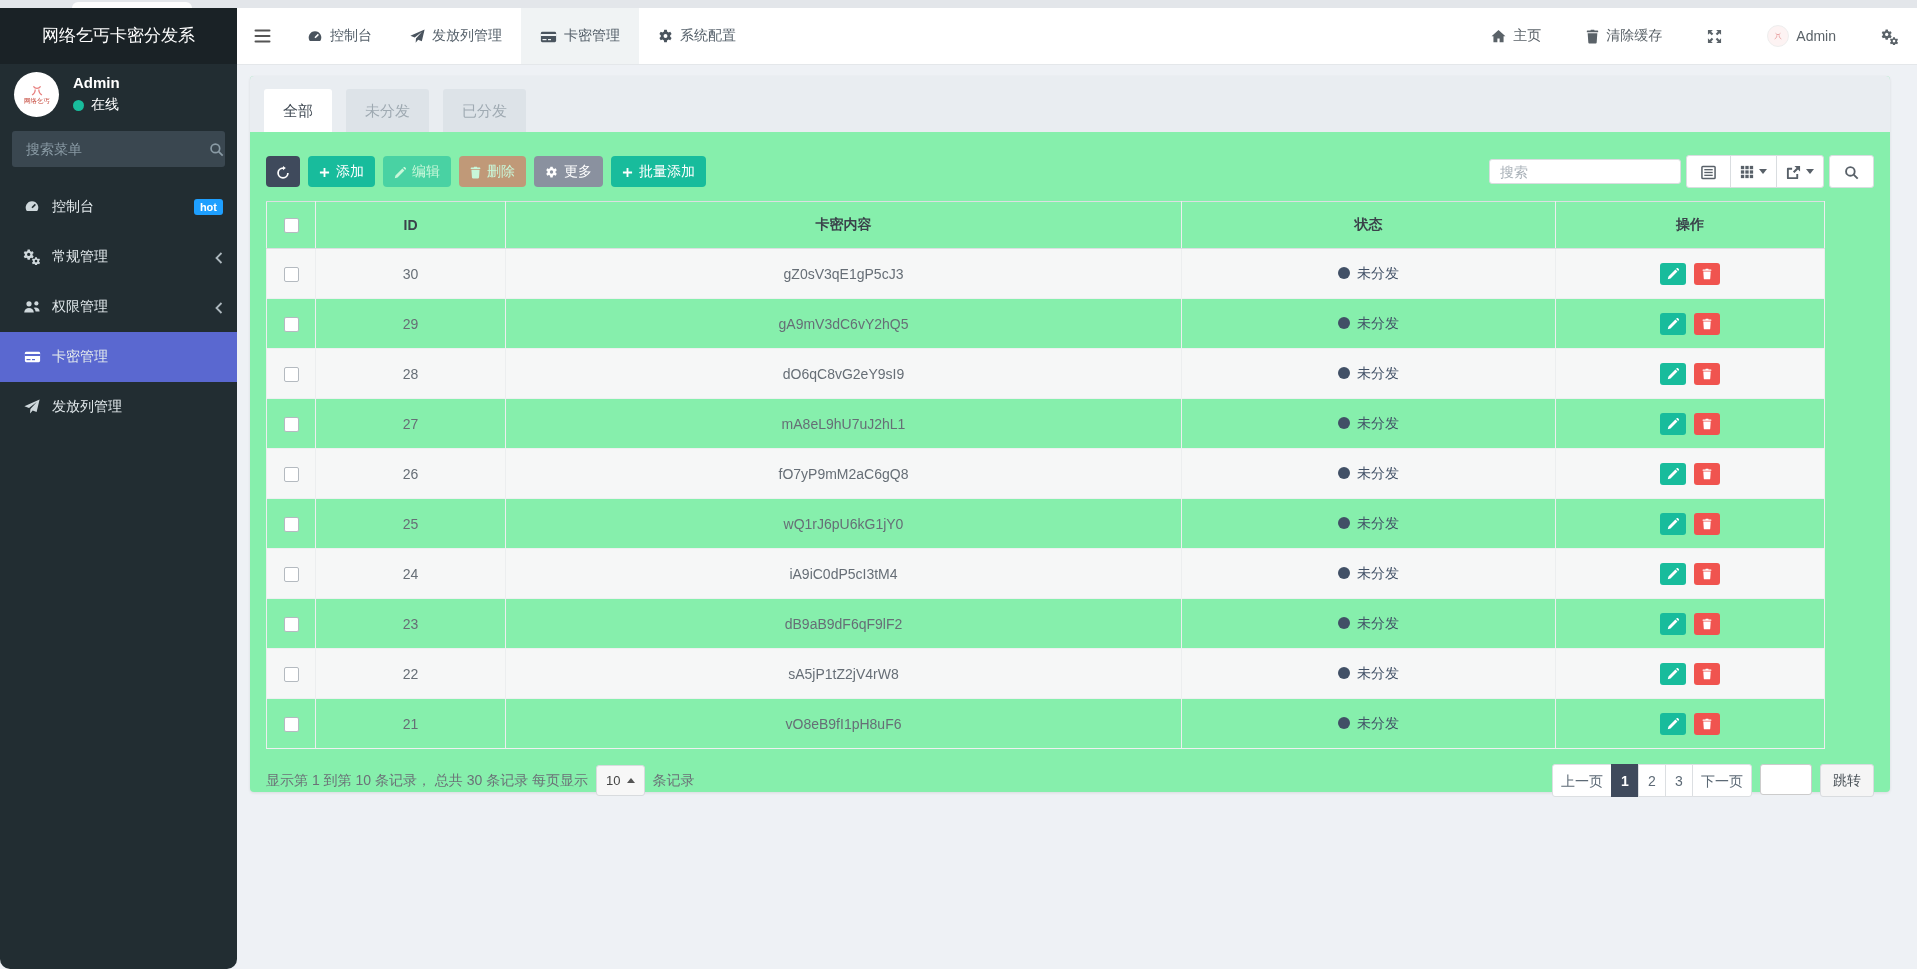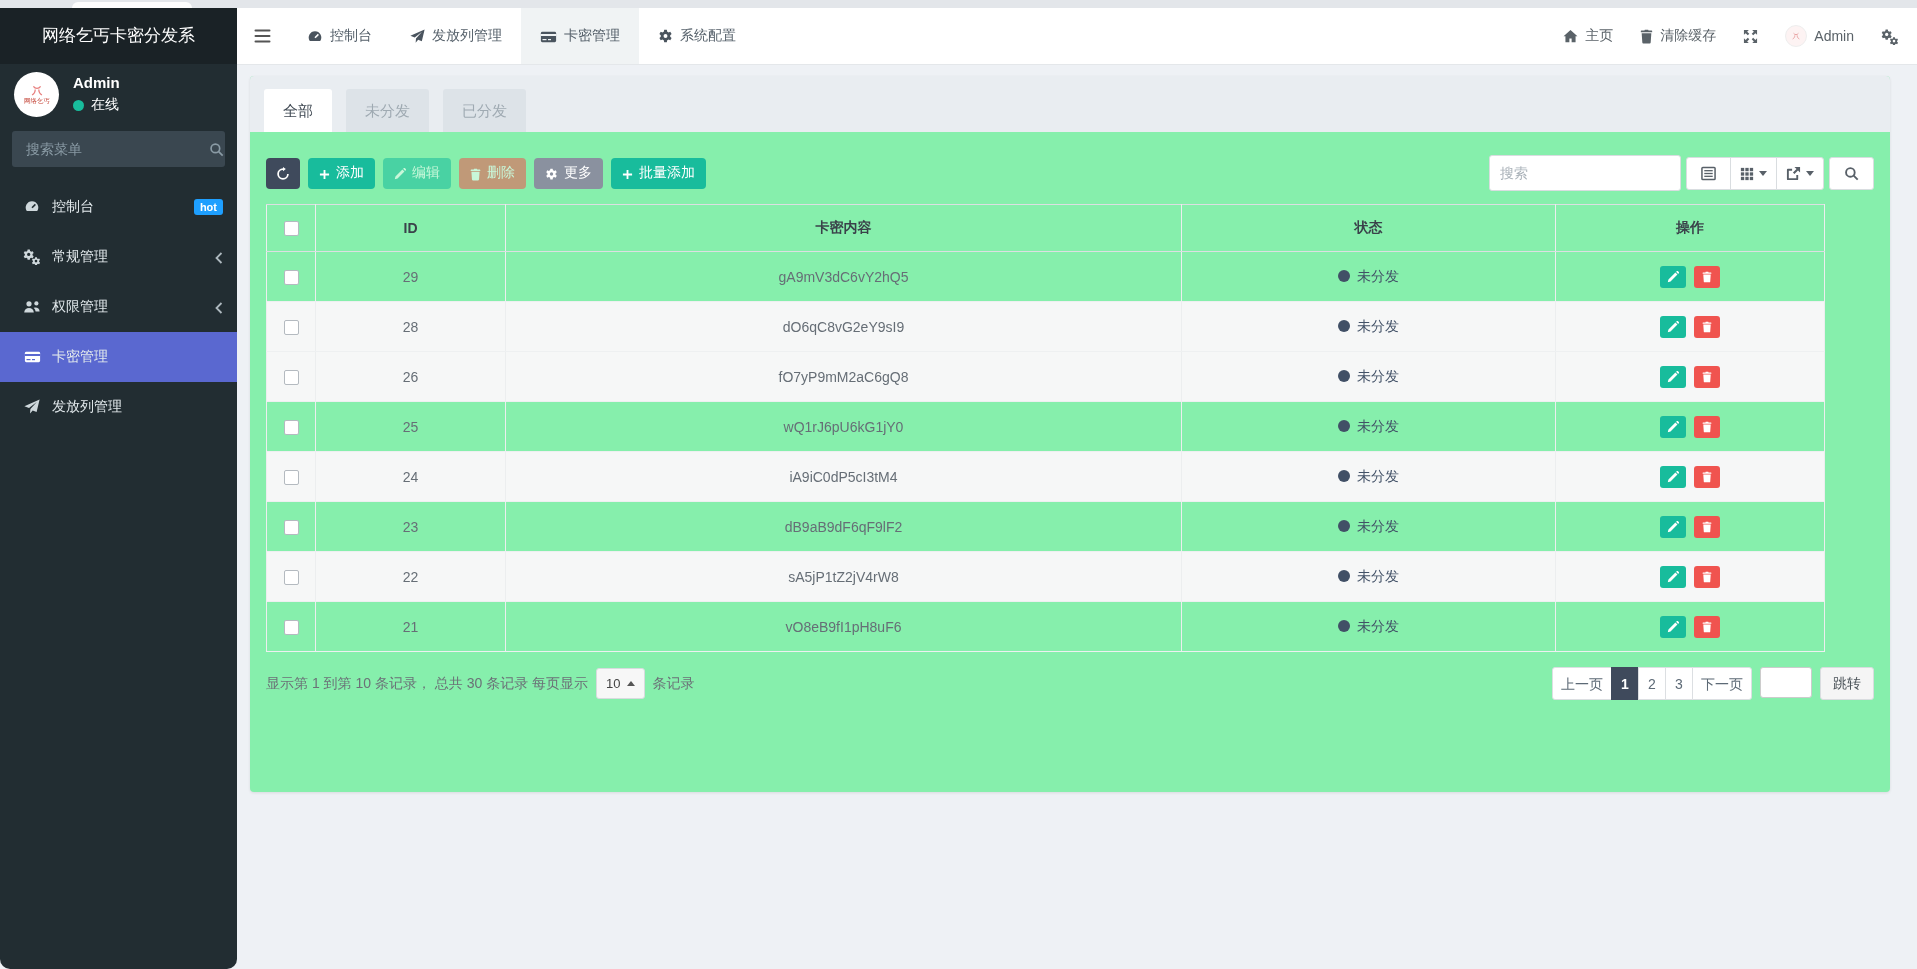--- a/index.html
+++ b/index.html
@@ -37,42 +37,42 @@
   .mi-chevron{margin-left:auto;color:#aeb9bf;}
 
   
   .navbar{position:absolute;top:8px;left:237px;width:1680px;height:56px;background:#fff;border-bottom:1px solid #e4e7ea;display:flex;align-items:stretch;}
   .hamburger{display:flex;align-items:center;padding:0 17px;color:#555;cursor:pointer;}
   .nav-tabs{display:flex;align-items:stretch;}
   .ntab{display:flex;align-items:center;padding:0 19px;font-size:14px;color:#55606a;cursor:pointer;}
   .ntab .ic{margin-right:7px;color:#4a545e;--hole:#fff;--stripe:#fff;}
   .ntab.active{background:#f0f3f4;}
   .ntab.active .ic{--stripe:#f0f3f4;}
-  .nav-right{margin-left:auto;display:flex;align-items:center;gap:27px;padding-right:18px;}
+  .nav-right{margin-left:auto;display:flex;align-items:center;gap:45px;padding-right:18px;}
   .nav-right a{display:flex;align-items:center;gap:7px;color:#5a6268;font-size:14px;cursor:pointer;--hole:#fff;}
   .mini-avatar{width:20px;height:20px;border-radius:50%;background:#fdf3f3;border:1px solid #eee;display:inline-flex;align-items:center;justify-content:center;overflow:hidden;}
 
   
   .card{position:absolute;left:250px;top:76px;width:1640px;height:716px;background:#86efac;border-radius:4px;box-shadow:0 1px 3px rgba(0,0,0,.09);}
   .card-tabs{height:56px;background:#e9edf1;border-radius:4px 4px 0 0;display:flex;align-items:flex-end;padding-left:14px;gap:14px;}
   .ctab{height:43px;line-height:43px;padding:0 19px;font-size:15px;color:#9faab2;background:#dde3e8;border-radius:3px 3px 0 0;cursor:pointer;}
   .ctab.active{background:#fff;color:#3f4852;}
   .card-body{padding:0 16px;}
 
   
   .toolbar{margin-top:23px;display:flex;align-items:center;}
   .tbtn{height:31px;border:none;border-radius:4px;color:#fff;font-size:14px;font-family:inherit;display:inline-flex;align-items:center;gap:6px;padding:0 11px;margin-right:8px;cursor:pointer;}
   .tbtn .ic{color:#fff;}
   .tbtn.refresh{background:var(--dark-navy,#3f4a5c);padding:0 10px;}
   .tbtn.green{background:var(--green,#18bc9c);justify-content:center;}
   .tbtn.red{background:var(--red,#f0544f);}
   .tbtn.gray{background:var(--gray-btn,#8a919f);--hole:#8a919f;}
   .tbtn.disabled{opacity:.55;cursor:default;}
   .toolbar-right{margin-left:auto;display:flex;align-items:center;}
-  .tsearch{width:192px;height:36px;border:1px solid #d9dde0;border-radius:3px;padding:0 10px;font-size:14px;font-family:inherit;outline:none;color:#555;box-sizing:border-box;}
+  .tsearch{width:192px;height:25px;border:1px solid #d9dde0;border-radius:3px;padding:0 10px;font-size:14px;font-family:inherit;outline:none;color:#555;box-sizing:border-box;}
   .tsearch::placeholder{color:#aab2b9;}
   .btn-group{display:flex;margin-left:5px;}
   .gbtn{height:33px;min-width:45px;background:#fff;border:1px solid #d9dde0;display:inline-flex;align-items:center;justify-content:center;gap:5px;color:#586068;cursor:pointer;box-sizing:border-box;padding:0 9px;}
   .btn-group .gbtn + .gbtn{margin-left:-1px;}
   .btn-group .gbtn:first-child{border-radius:3px 0 0 3px;}
   .btn-group .gbtn:last-child{border-radius:0 3px 3px 0;}
   .gbtn.single{border-radius:3px;margin-left:5px;}
   .caret-down{width:0;height:0;border-left:4px solid transparent;border-right:4px solid transparent;border-top:5px solid #586068;display:inline-block;}
   .caret-up{width:0;height:0;border-left:4px solid transparent;border-right:4px solid transparent;border-bottom:5px solid #555;display:inline-block;margin-left:6px;}
 
@@ -428,20 +428,38 @@
         <thead>
           <tr>
             <th><input type="checkbox" class="chk" style=""></th>
             <th>ID</th>
             <th>卡密内容</th>
             <th>状态</th>
             <th>操作</th>
           </tr>
         </thead>
         <tbody>
+  <tr class="stripe">
+    <td><input type="checkbox" class="chk" style=""></td>
+    <td>30</td>
+    <td>gZ0sV3qE1gP5cJ3</td>
+    <td class="status-cell"><span class="status-dot"></span><span class="txt">未分发</span></td>
+    <td>
+      <button class="rbtn edit">
+        <svg width="12" height="12" viewBox="0 0 14 14" fill="#fff">
+                    <path d="M.9 13.1l.8-3.2 8.1-8.1 2.4 2.4-8.1 8.1zM10.6 1l1-1c.3-.2.7-.2 1 0l1.4 1.4c.3.3.3.7 0 1l-1 1z"></path>
+                  </svg>
+      </button>
+      <button class="rbtn del">
+        <svg width="10" height="12" viewBox="0 0 14 16" fill="#fff">
+                    <path d="M1.8 4.6h10.4l-.7 9.9a1.1 1.1 0 0 1-1.1 1H3.6a1.1 1.1 0 0 1-1.1-1zM5.2.6h3.6l.4 1h3.3a.6.6 0 0 1 .6.6v1.2H.9V2.2a.6.6 0 0 1 .6-.6h3.3z"></path>
+                  </svg>
+      </button>
+    </td>
+  </tr>
 
   <tr>
     <td><input type="checkbox" class="chk" style=""></td>
     <td>29</td>
     <td>gA9mV3dC6vY2hQ5</td>
     <td class="status-cell"><span class="status-dot"></span><span class="txt">未分发</span></td>
     <td>
       <button class="rbtn edit">
         <svg width="12" height="12" viewBox="0 0 14 14" fill="#fff">
                     <path d="M.9 13.1l.8-3.2 8.1-8.1 2.4 2.4-8.1 8.1zM10.6 1l1-1c.3-.2.7-.2 1 0l1.4 1.4c.3.3.3.7 0 1l-1 1z"></path>
@@ -467,20 +485,38 @@
                   </svg>
       </button>
       <button class="rbtn del">
         <svg width="10" height="12" viewBox="0 0 14 16" fill="#fff">
                     <path d="M1.8 4.6h10.4l-.7 9.9a1.1 1.1 0 0 1-1.1 1H3.6a1.1 1.1 0 0 1-1.1-1zM5.2.6h3.6l.4 1h3.3a.6.6 0 0 1 .6.6v1.2H.9V2.2a.6.6 0 0 1 .6-.6h3.3z"></path>
                   </svg>
       </button>
     </td>
   </tr>
 
+  <tr>
+    <td><input type="checkbox" class="chk" style=""></td>
+    <td>27</td>
+    <td>mA8eL9hU7uJ2hL1</td>
+    <td class="status-cell"><span class="status-dot"></span><span class="txt">未分发</span></td>
+    <td>
+      <button class="rbtn edit">
+        <svg width="12" height="12" viewBox="0 0 14 14" fill="#fff">
+                    <path d="M.9 13.1l.8-3.2 8.1-8.1 2.4 2.4-8.1 8.1zM10.6 1l1-1c.3-.2.7-.2 1 0l1.4 1.4c.3.3.3.7 0 1l-1 1z"></path>
+                  </svg>
+      </button>
+      <button class="rbtn del">
+        <svg width="10" height="12" viewBox="0 0 14 16" fill="#fff">
+                    <path d="M1.8 4.6h10.4l-.7 9.9a1.1 1.1 0 0 1-1.1 1H3.6a1.1 1.1 0 0 1-1.1-1zM5.2.6h3.6l.4 1h3.3a.6.6 0 0 1 .6.6v1.2H.9V2.2a.6.6 0 0 1 .6-.6h3.3z"></path>
+                  </svg>
+      </button>
+    </td>
+  </tr>
 
   <tr class="stripe">
     <td><input type="checkbox" class="chk" style=""></td>
     <td>26</td>
     <td>fO7yP9mM2aC6gQ8</td>
     <td class="status-cell"><span class="status-dot"></span><span class="txt">未分发</span></td>
     <td>
       <button class="rbtn edit">
         <svg width="12" height="12" viewBox="0 0 14 14" fill="#fff">
                     <path d="M.9 13.1l.8-3.2 8.1-8.1 2.4 2.4-8.1 8.1zM10.6 1l1-1c.3-.2.7-.2 1 0l1.4 1.4c.3.3.3.7 0 1l-1 1z"></path>

